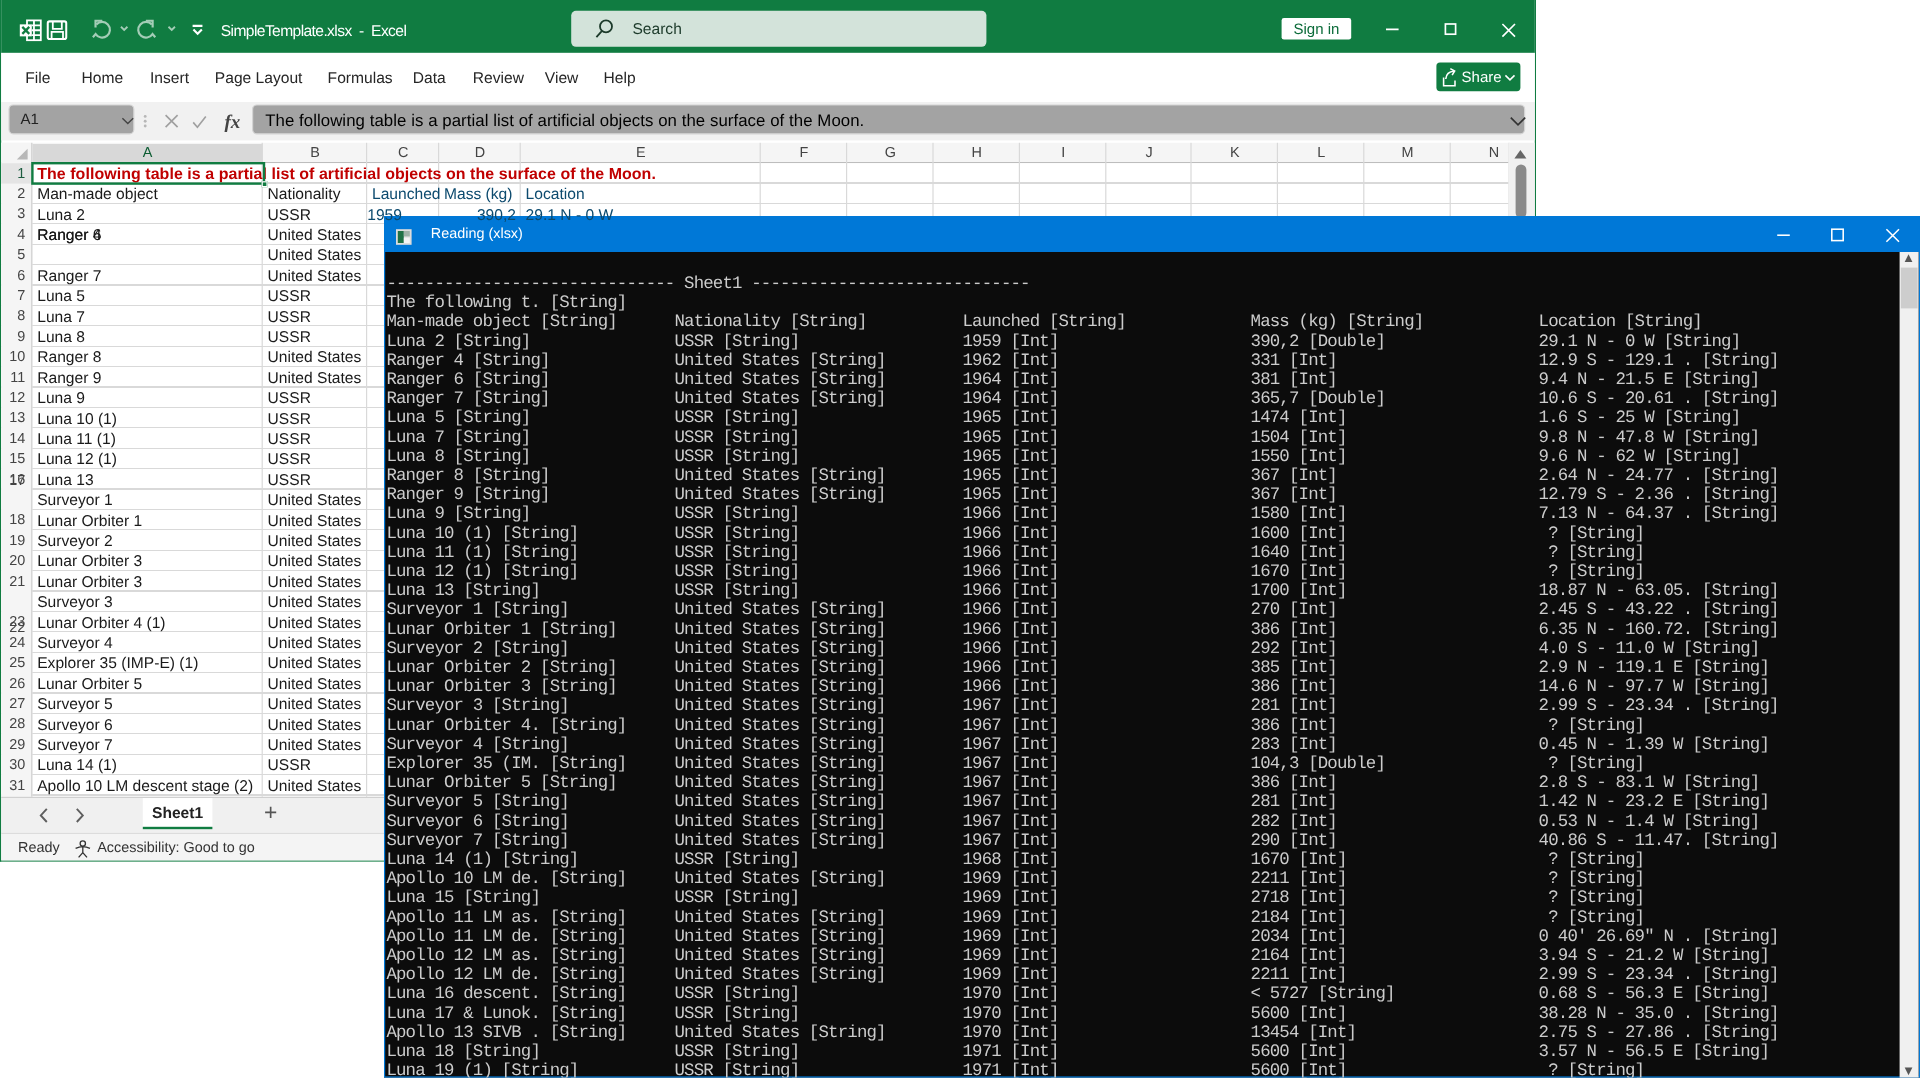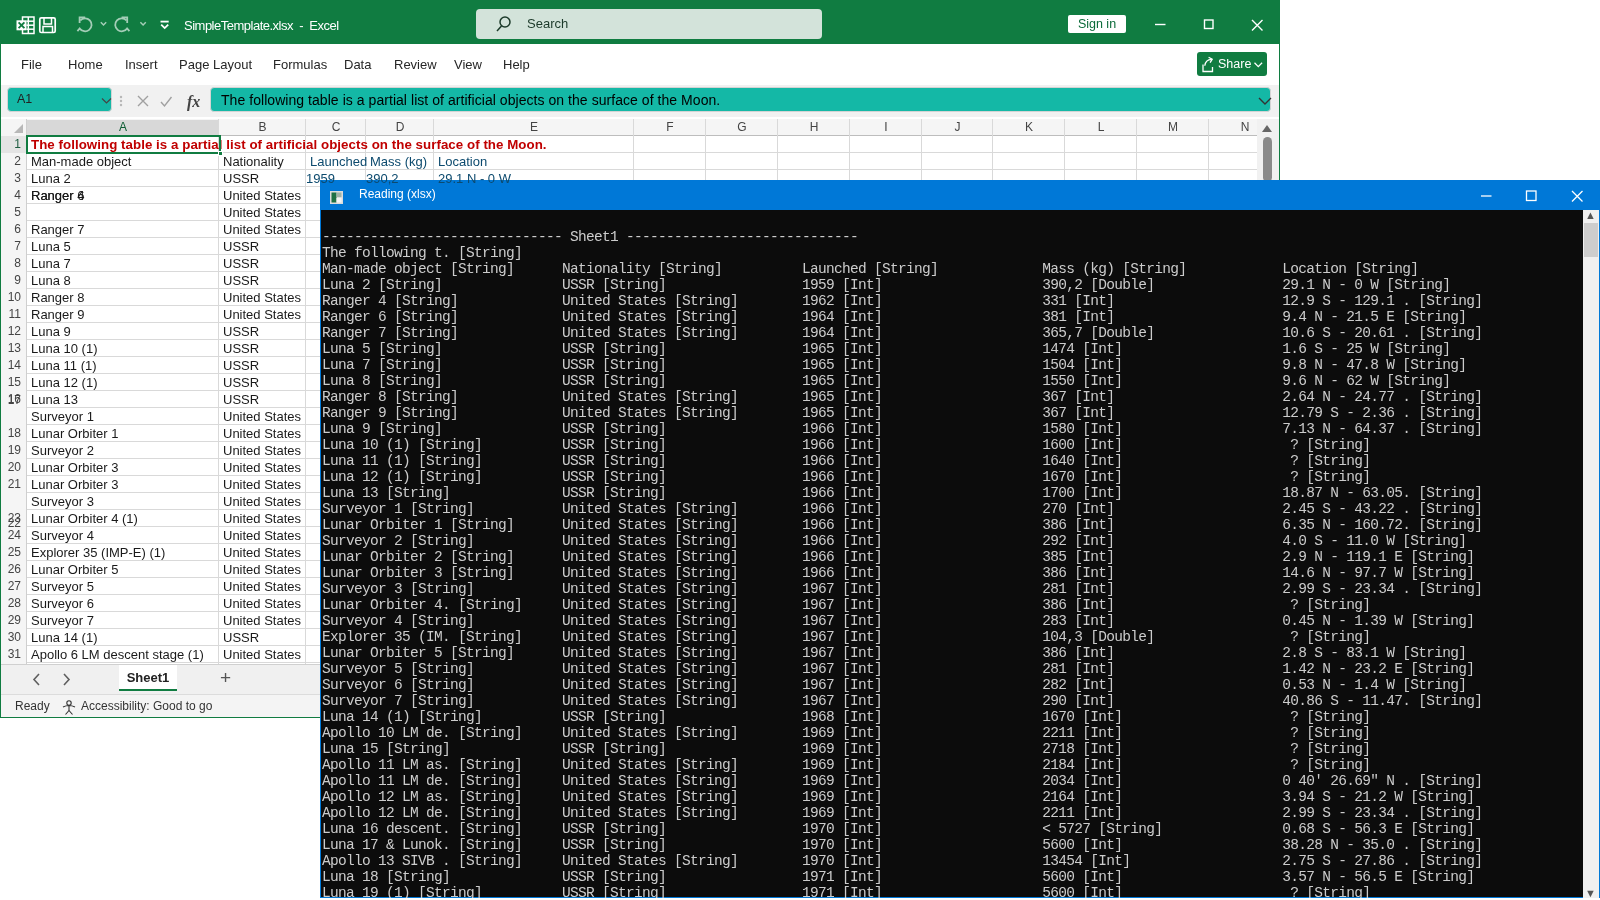--- a/index.html
+++ b/index.html
@@ -12,21 +12,21 @@
 #search{position:absolute;left:475px;top:9px;width:346px;height:30px;background:#d3e3da;border-radius:4px}
 #search span{position:absolute;left:51px;top:7px;font-size:13px;color:#1c3a2a}
 #signin{position:absolute;left:1067px;top:15px;width:58px;height:18px;background:#fff;border-radius:2px;
   color:#0b6b39;font-size:12.5px;text-align:center;line-height:18px}
 #menubar{position:absolute;left:0;top:44px;width:100%;height:41px;background:#fff}
 #menubar span{position:absolute;top:13px;font-size:13px;color:#262626}
 #share{position:absolute;left:1196px;top:52px;width:70px;height:24px;background:#107C41;border-radius:3px;color:#fff}
 #share b{position:absolute;left:21px;top:4.5px;font-size:12.5px;font-weight:normal}
 #share svg{position:absolute;left:0;top:0}
 #fbar{position:absolute;left:0;top:85px;width:100%;height:32px;background:#f1f1f1}
-.wbox{position:absolute;background:#14b8a6;border:1px solid #d4d4d4;border-radius:4px;height:25px;top:2px}
+.wbox{position:absolute;background:#a3a3a3;border:1px solid #d4d4d4;border-radius:4px;height:25px;top:2px}
 #namebox{left:6px;width:105px}
 #namebox i{font-style:normal;position:absolute;left:9px;top:4px;font-size:12.5px;color:#222}
 #fxbox{left:209px;width:1061px}
 #fxbox i{font-style:normal;position:absolute;left:10px;top:3.5px;font-size:14px;color:#000;letter-spacing:0.05px}
 #hdr{position:absolute;left:0;top:119px;width:1257px;height:17px;background:#f5f5f5;border-bottom:1px solid #bdbdbd}
 .ch{position:absolute;top:1px;height:15px;text-align:center;font-size:12px;color:#444}
 .colsel{background:#d8d8d8;color:#0c5c32}
 #corner{position:absolute;left:0;top:119px;width:26px;height:17px;background:#f5f5f5;border-right:1px solid #cfcfcf}
 #corner:after{content:"";position:absolute;right:3px;bottom:3px;border-style:solid;border-width:0 0 9px 9px;
   border-color:transparent transparent #b8b8b8 transparent}
@@ -281,27 +281,27 @@
 <div class="rn" style="top:595px">28</div>
     <div class="ca" style="top:595px">Surveyor 6</div>
     <div class="cb" style="top:595px">United States</div>
 <div class="rn" style="top:612px">29</div>
     <div class="ca" style="top:612px">Surveyor 7</div>
     <div class="cb" style="top:612px">United States</div>
 <div class="rn" style="top:629px">30</div>
     <div class="ca" style="top:629px">Luna 14 (1)</div>
     <div class="cb" style="top:629px">USSR</div>
 <div class="rn" style="top:646px">31</div>
-    <div class="ca" style="top:646px">Apollo 6 LM descent stage (1)</div>
+    <div class="ca" style="top:646px">Apollo 10 LM descent stage (2)</div>
     <div class="cb" style="top:646px">United States</div>
  <div class="cc" style="left:309px;top:153px">Launched</div>
  <div class="cc" style="left:369px;top:153px">Mass (kg)</div>
  <div class="cc" style="left:437px;top:153px">Location</div>
  <div class="cc" style="left:305px;top:170px;width:56px;text-align:left">1959</div>
- <div class="cc" style="left:365px;top:170px;width:64px;text-align:left">390,2</div>
+ <div class="cc" style="left:365px;top:170px;width:64px;text-align:right">390,2</div>
  <div class="cc" style="left:437px;top:170px">29.1 N - 0 W</div>
  <div id="r1sel"></div>
     <div id="fill"></div>
  <div id="r1txt">The following table is a partial list of artificial objects on the surface of the Moon.</div>
  <div id="vsb">
       <div class="ua"></div>
       <div class="thumb"></div>
     </div>
  <div id="tabbar">
    <svg width="90" height="30" viewBox="0 0 90 30" fill="none" stroke="#5f5f5f" stroke-width="1.6" style="position:absolute;left:0;top:0">

